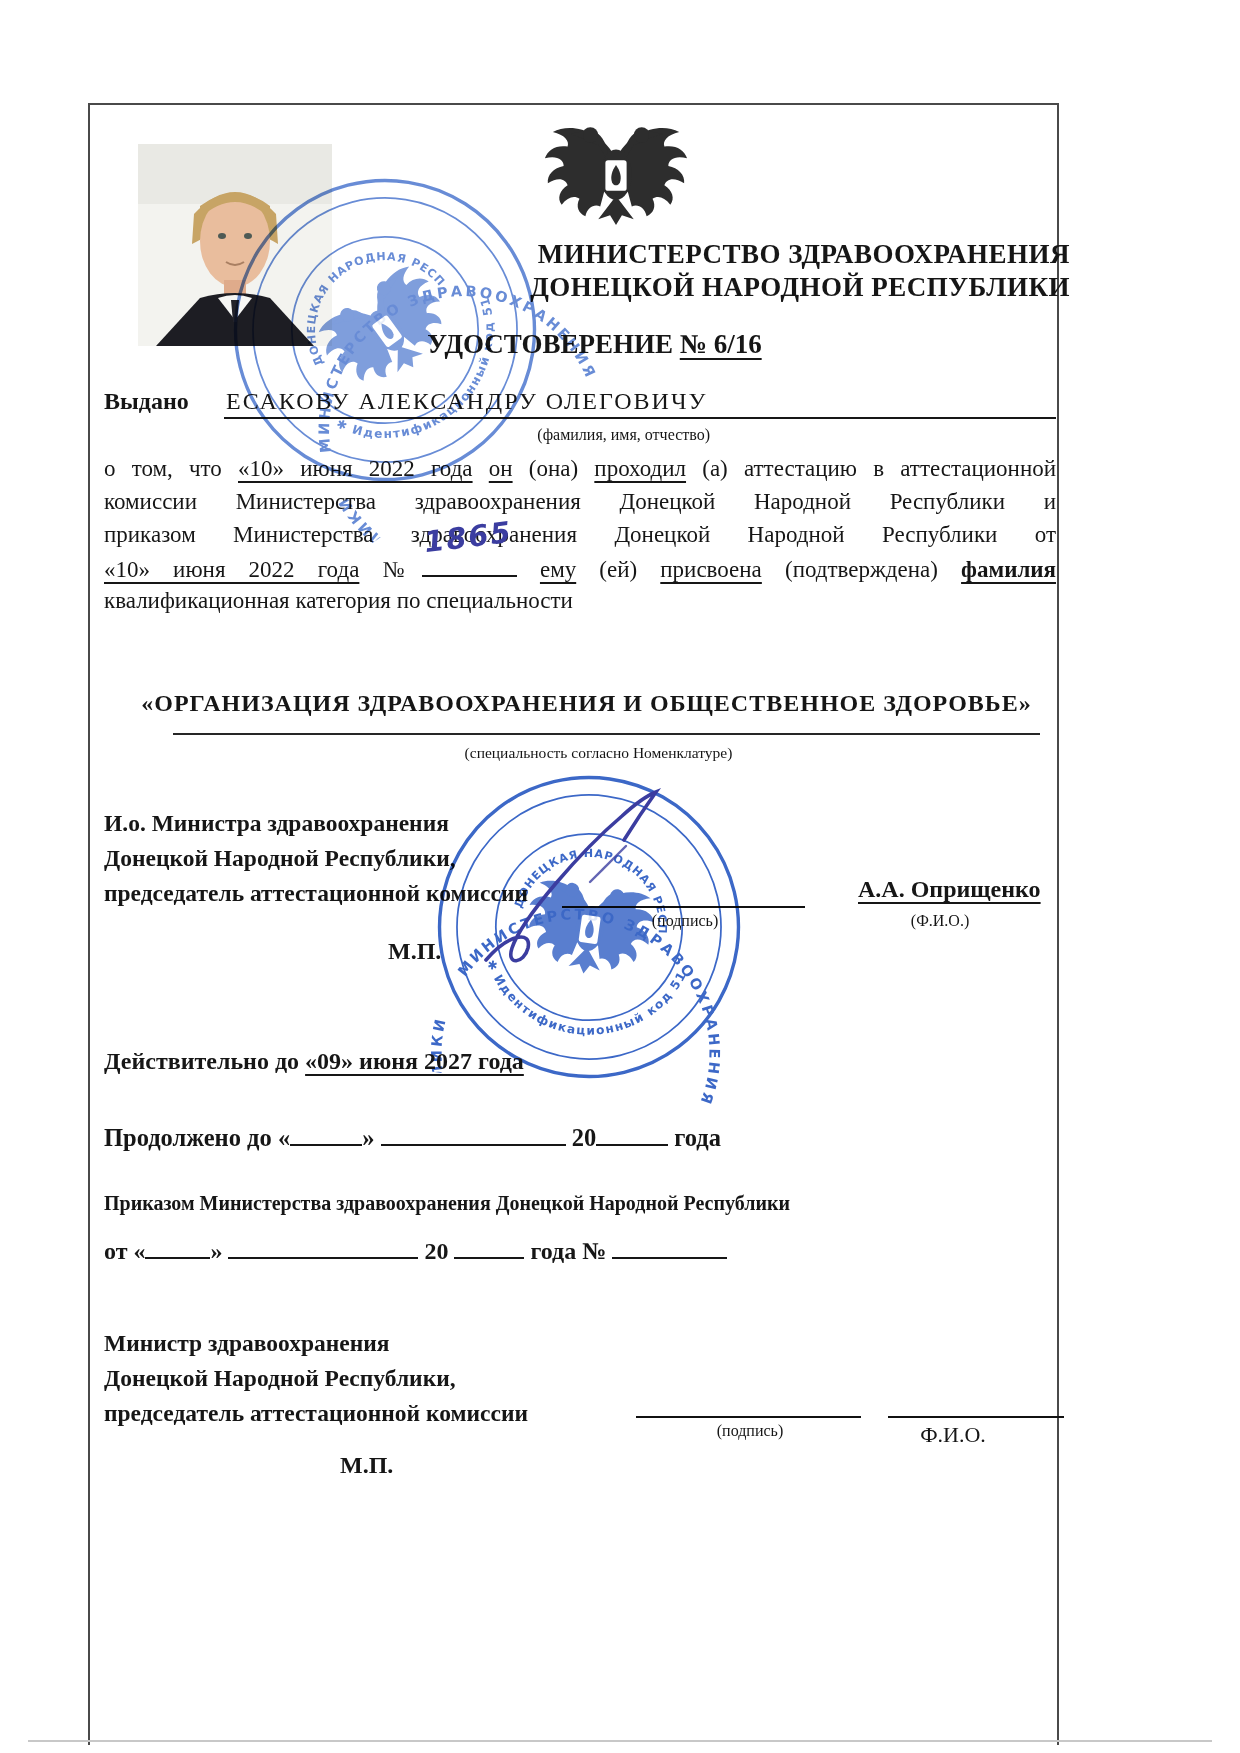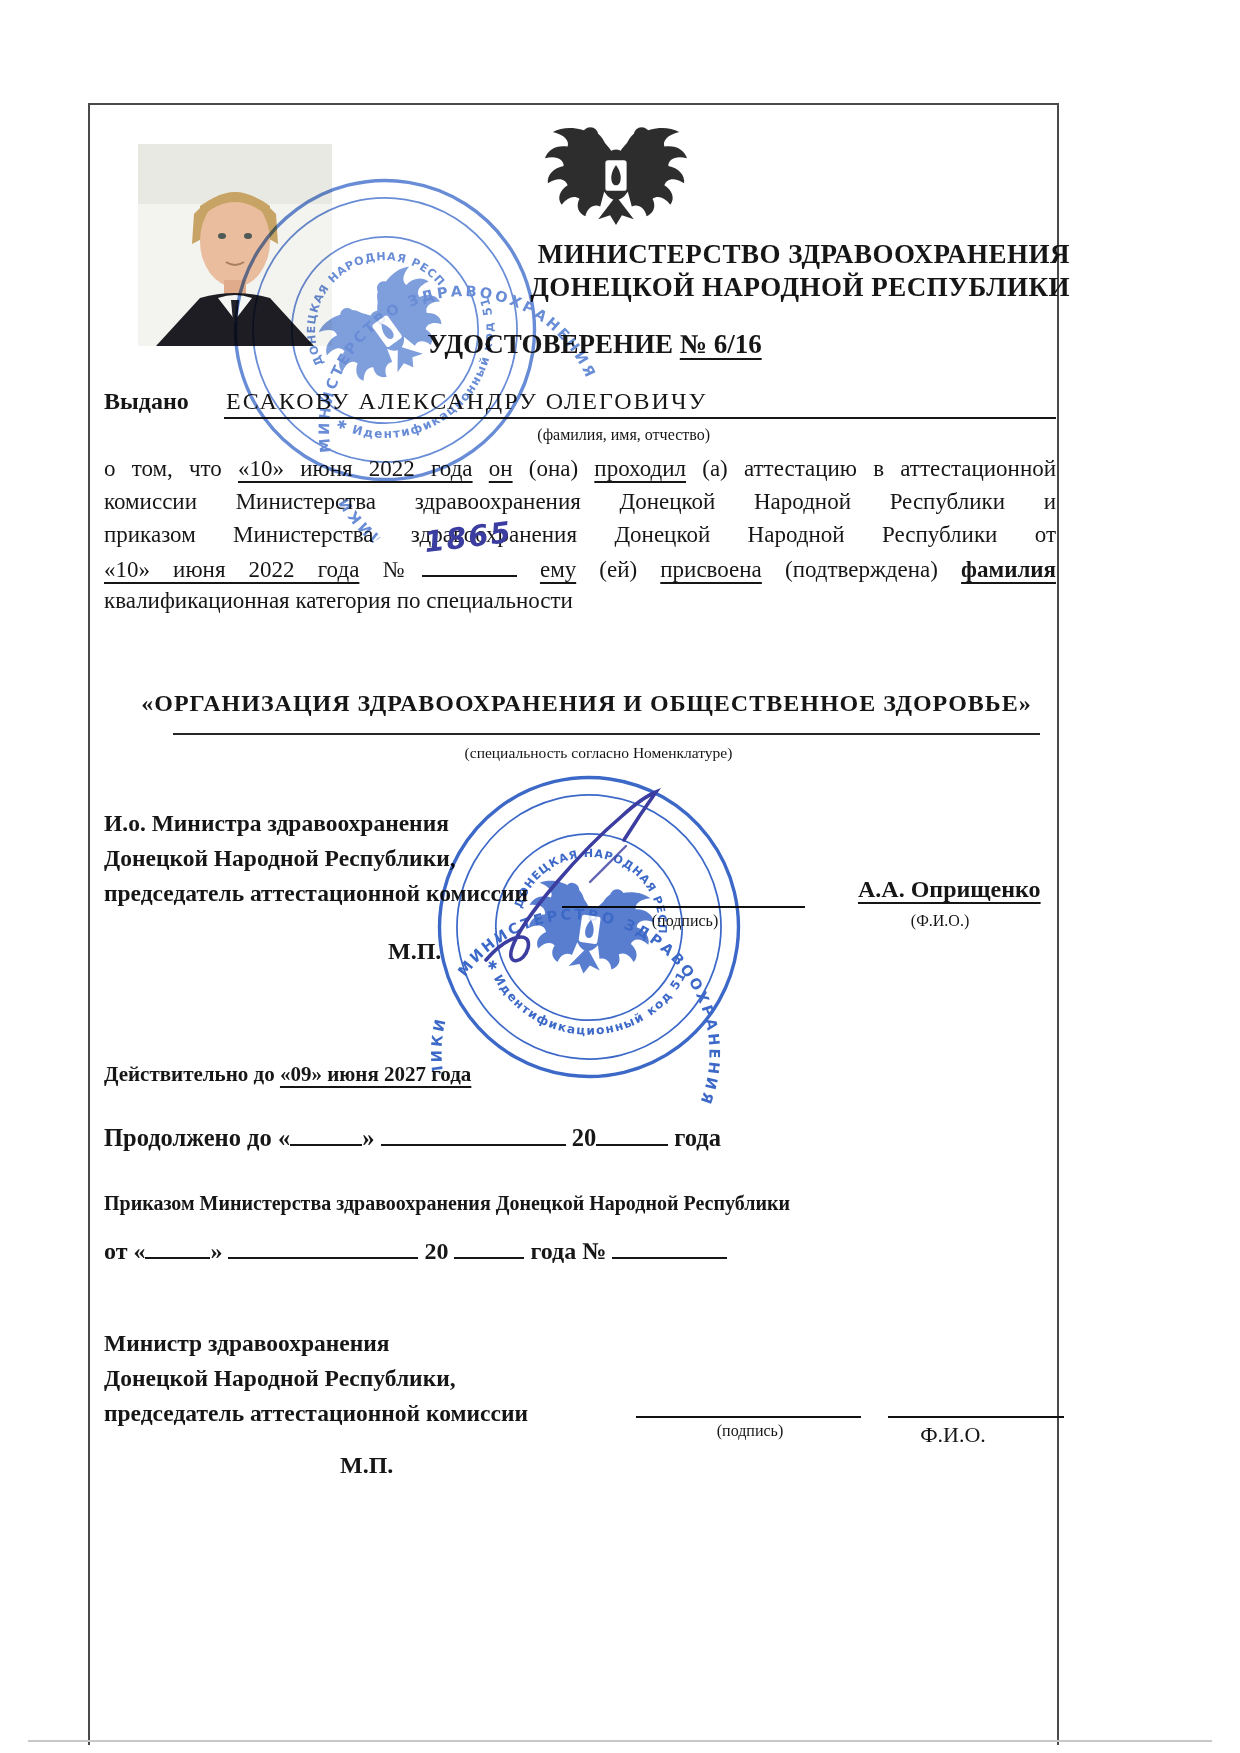--- a/index.html
+++ b/index.html
@@ -36,21 +36,21 @@
   .stamp{mix-blend-mode:multiply;pointer-events:none;}
   .stamp-top{left:220px;top:165px;width:330px;height:330px;transform:rotate(-36deg);opacity:.75;color:#3565c8;}
   .stamp-mid{left:424px;top:762px;width:330px;height:330px;transform:rotate(8deg);opacity:.94;color:#2f5ec4;}
   .st-ring-outer{fill:none;stroke:currentColor;stroke-width:3.5;}
   .st-ring{fill:none;stroke:currentColor;stroke-width:1.8;}
   .st-text{fill:currentColor;font-family:"DejaVu Sans",sans-serif;font-weight:bold;}
   .st-outer{font-size:15px;letter-spacing:3px;}
   .st-code{font-size:12.5px;letter-spacing:1.5px;}
   .st-inner{font-size:11.5px;letter-spacing:1px;}
   .signature-svg{left:470px;top:778px;width:240px;height:195px;}
-  .valid{left:104px;top:1048px;font-size:21px;font-weight:bold;margin-top:14px;}
+  .valid{left:104px;top:1048px;font-size:24px;font-weight:bold;}
   .ext{left:104px;top:1118px;font-size:24.5px;font-weight:bold;}
   .ord1{left:104px;top:1192px;font-size:20px;font-weight:bold;}
   .ord2{left:104px;top:1232px;font-size:24px;font-weight:bold;}
   .off2{left:104px;top:1326px;width:540px;font-size:23.5px;font-weight:bold;line-height:35px;}
   .sig2-line-a{left:636px;top:1392px;width:225px;height:24px;border-bottom:2.5px solid #111;}
   .sig2-line-b{left:888px;top:1392px;width:176px;height:24px;border-bottom:2.5px solid #111;}
   .sig2-cap-a{left:655px;top:1422px;width:190px;text-align:center;font-size:16px;}
   .sig2-cap-b{left:875px;top:1422px;width:156px;text-align:center;font-size:22px;}
   .bottom-line{left:28px;top:1740px;width:1184px;height:2px;background:#c8c8c8;}
 </style>

